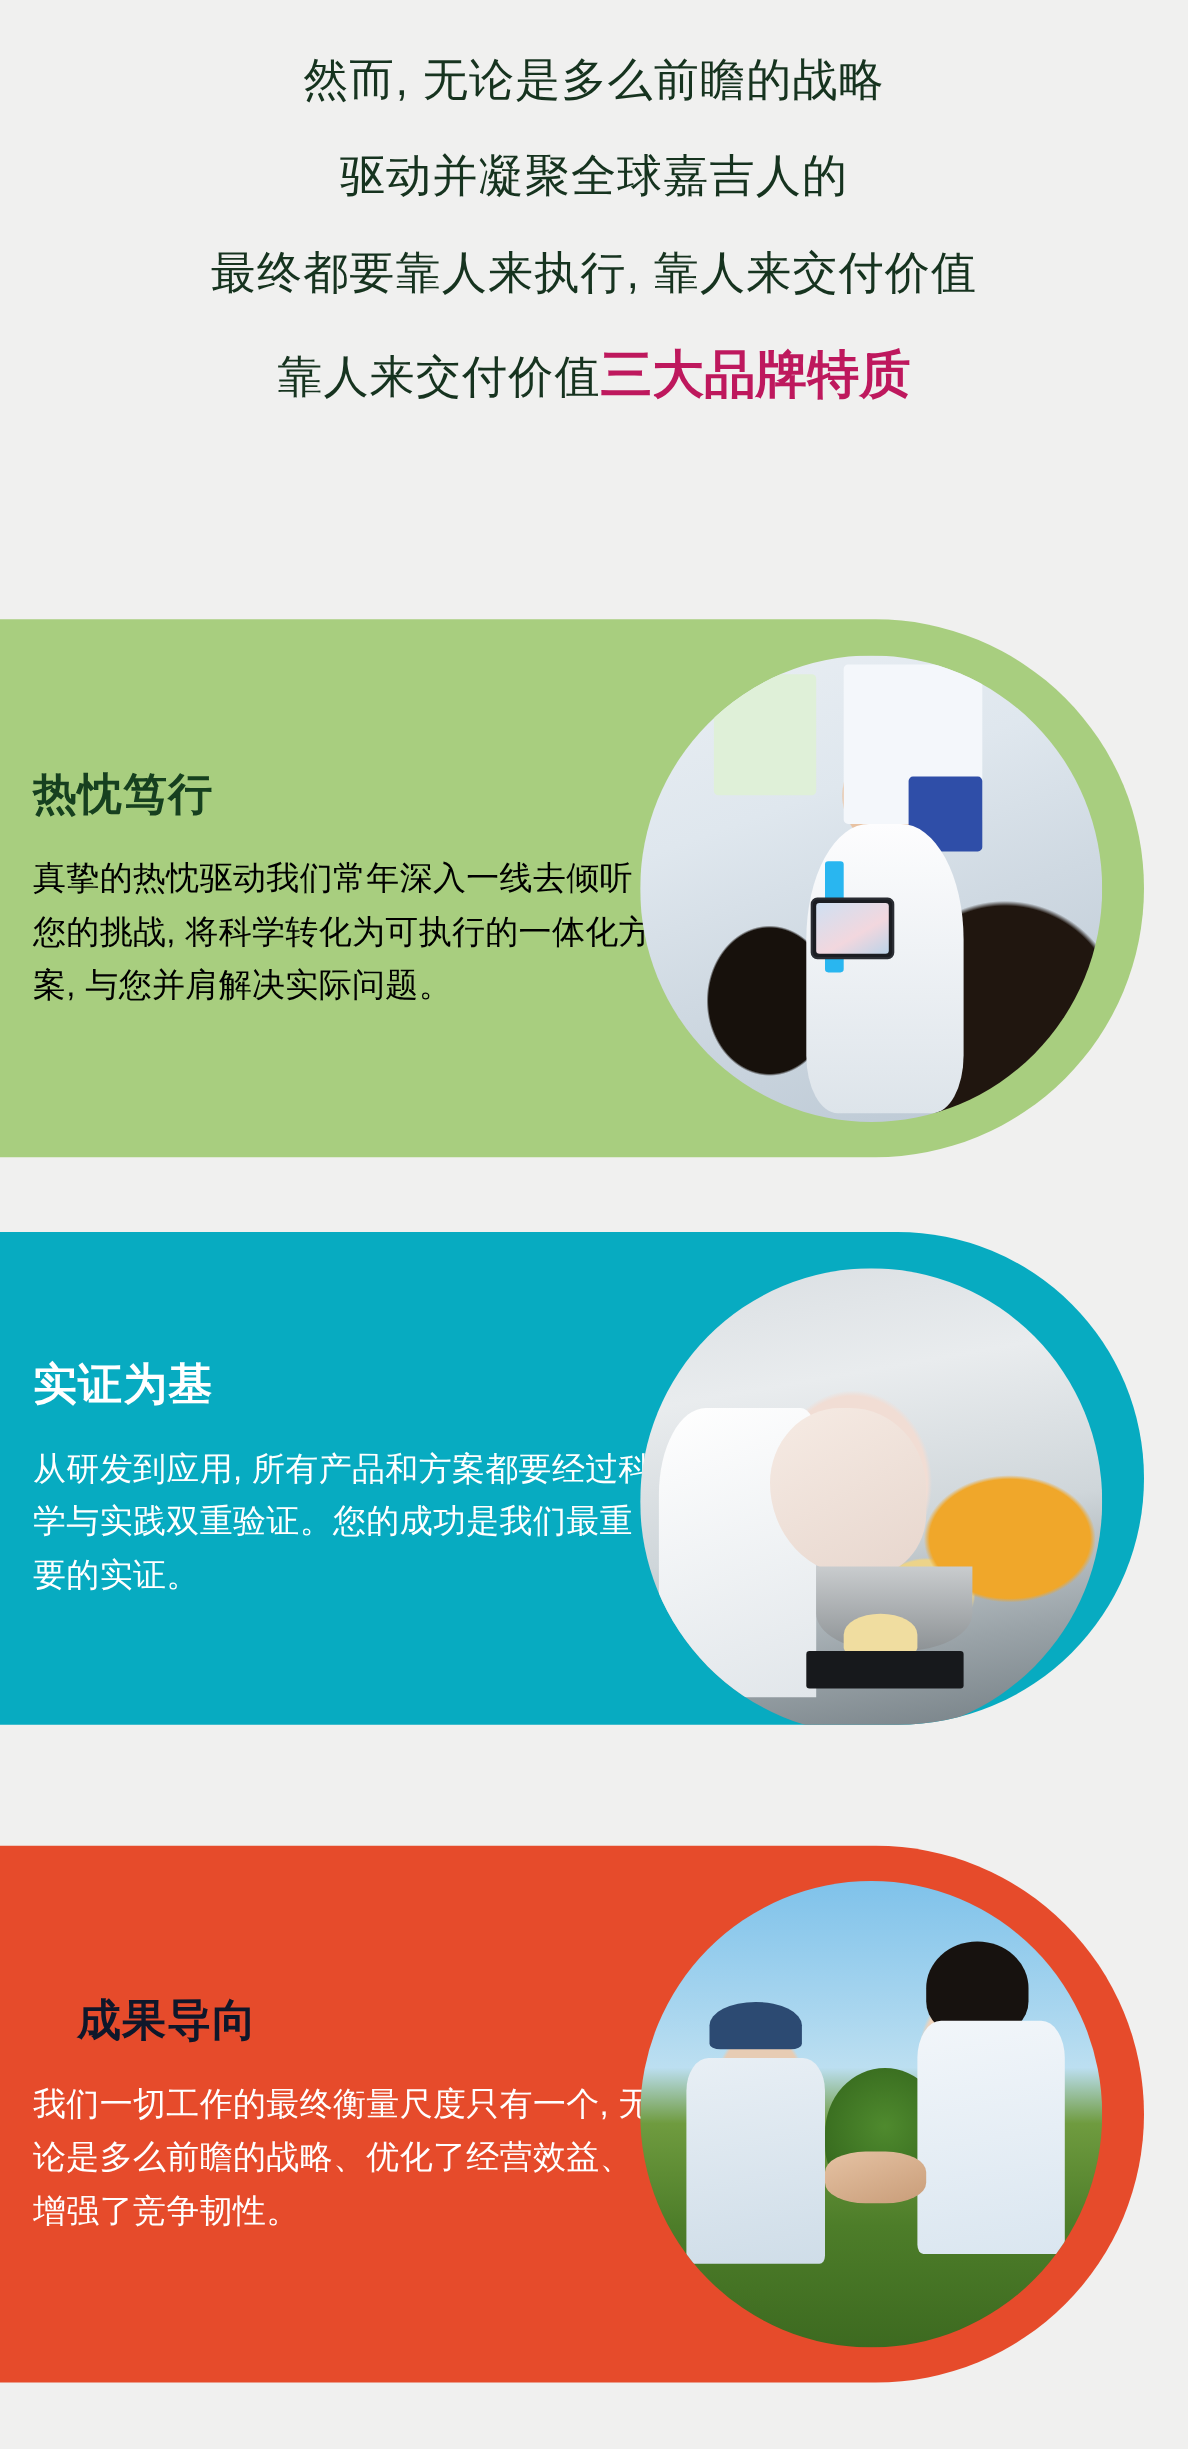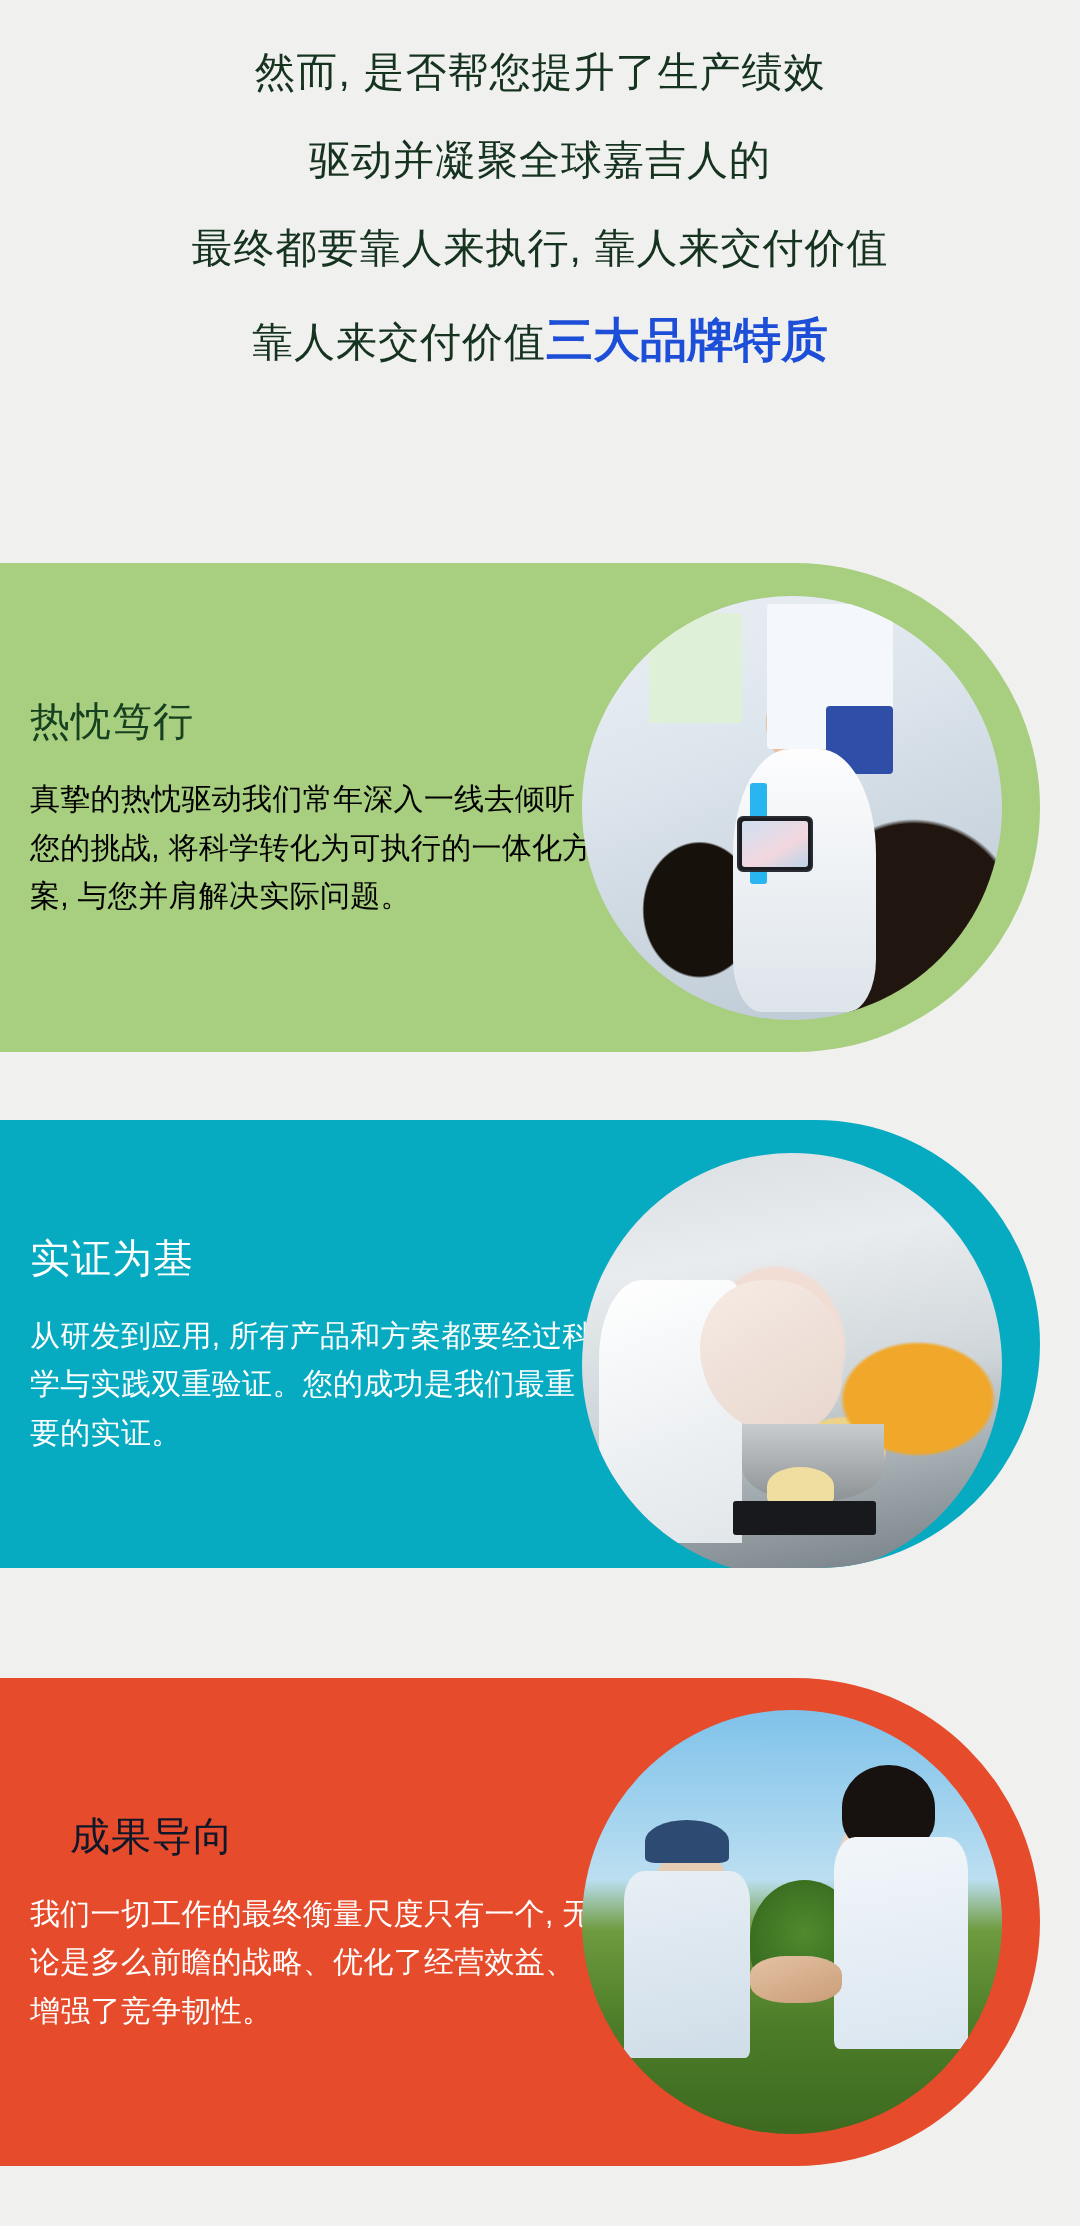--- a/index.html
+++ b/index.html
@@ -17,39 +17,39 @@
     display:flex; flex-direction:column; align-items:center;
     justify-content:flex-start; padding-top:52px;
   }
   .headline .hl-line {
     font-size:41px; line-height:1.0; letter-spacing:1px;
     color:#16331f; font-weight:400; white-space:nowrap;
     margin-bottom:47px;
   }
   .headline .hl-line.last { margin-bottom:0; font-weight:400; }
   .hl-accent {
-    color:#1d4ed8; font-weight:bold; font-size:47px; letter-spacing:0px;
+    color:#be185d; font-weight:bold; font-size:47px; letter-spacing:0px;
   }
 
   
   .card {
     position:absolute; left:0; width:1040px;
     border-top-right-radius:280px;
     border-bottom-right-radius:280px;
     overflow:hidden;
   }
   .card-inner {
     position:relative; width:100%; height:100%;
   }
   .card-text {
     position:absolute; left:30px; top:0; width:570px;
     display:flex; flex-direction:column; justify-content:center; height:100%;
   }
   .card-title {
-    font-size:40px; font-weight:normal; letter-spacing:1px;
+    font-size:40px; font-weight:bold; letter-spacing:1px;
     margin-bottom:26px;
   }
   .card-body {
     font-size:30px; line-height:1.62; letter-spacing:0.3px;
   }
   .card-photo {
     position:absolute; border-radius:50%;
     overflow:hidden;
     background-size:cover; background-position:center;
   }
@@ -147,21 +147,21 @@
     position:absolute; background:linear-gradient(160deg,#e5c2a3,#c99d79);
     border-radius:40%;
   }
 </style>
 </head>
 <body>
 
 <div class="page">
 
   <section class="headline">
-    <div class="hl-line">然而, 是否帮您提升了生产绩效</div>
+    <div class="hl-line">然而, 无论是多么前瞻的战略</div>
     <div class="hl-line">驱动并凝聚全球嘉吉人的</div>
     <div class="hl-line">最终都要靠人来执行, 靠人来交付价值</div>
     <div class="hl-line last"><span>靠人来交付价值</span><span class="hl-accent">三大品牌特质</span></div>
   </section>
 
   <article class="card" id="card1">
     <div class="card-inner">
       <div class="card-text">
         <h2 class="card-title">热忱笃行</h2>
         <p class="card-body">真挚的热忱驱动我们常年深入一线去倾听您的挑战, 将科学转化为可执行的一体化方案, 与您并肩解决实际问题。</p>

